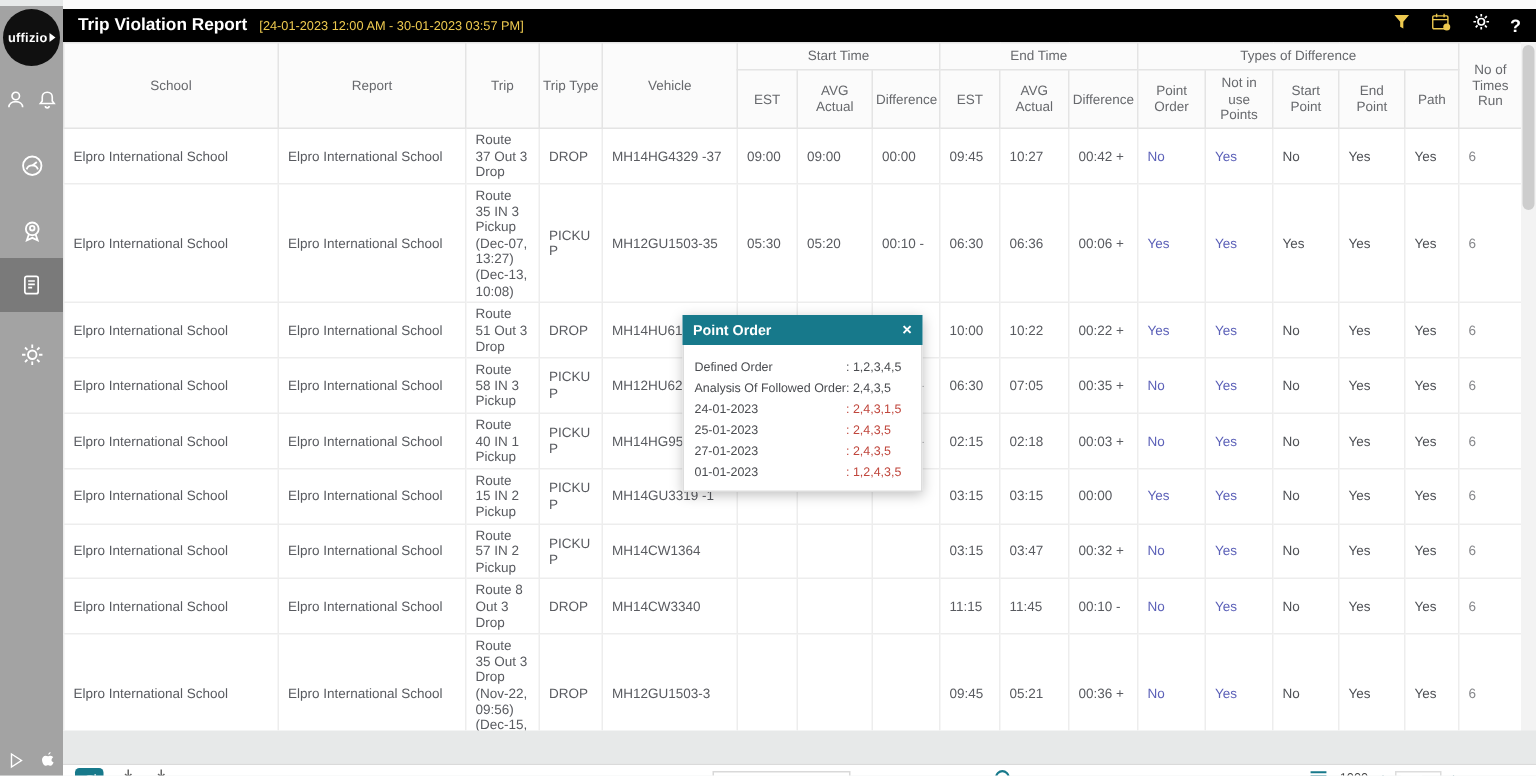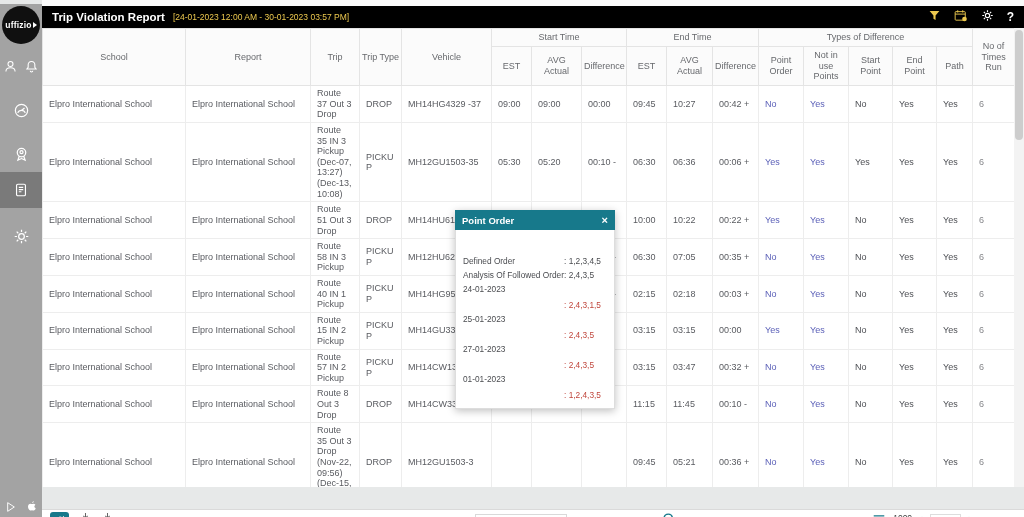--- a/index.html
+++ b/index.html
@@ -37,25 +37,25 @@
   tbody td:nth-child(14), tbody td:nth-child(15), tbody td:nth-child(16) { color: #4e5055; }
   tbody td:nth-child(17) { color: #85868a; }
   .vscroll { position: absolute; right: 0; top: 28px; width: 10px; height: 459px; background: #f3f3f3; }
   .vthumb { position: absolute; top: 2px; left: 1px; width: 8px; height: 110px; background: #cdcdcd; border-radius: 4px; }
   
   .popup { position: absolute; left: 455px; top: 210px; width: 160px; z-index: 8;
     box-shadow: 0 2px 8px rgba(0,0,0,0.25); background: #fff; }
   .popup-head { height: 20px; background: #17798B; color: #fff; display: flex; align-items: center;
     padding: 0 7px; font-size: 9.5px; font-weight: bold; }
   .popup-close { margin-left: auto; cursor: pointer; font-size: 11px; font-weight: bold; }
-  .popup-body { padding: 24px 7px 6px 7px; border: 1px solid #ddd; border-top: none; }
+  .popup-body { padding: 7px 7px 6px 7px; border: 1px solid #ddd; border-top: none; }
   .p-row { display: flex; font-size: 8.3px; color: #4a4c50; line-height: 14px; }
   .p-label { width: 101px; }
   .p-val::before { content: ": "; }
-  .p-row:nth-child(n+3) .p-val { color: #C0463C; margin-top: 16px; }
+  .p-row:nth-child(n+3) .p-val { color: #C0463C; }
   
   .footer { position: absolute; left: 42px; top: 509px; width: 982px; height: 22px; background: #fff;
     border-top: 1px solid #dadada; z-index: 6; }
   .refresh-btn { position: absolute; left: 8px; top: 2px; width: 19px; height: 18px; background: #17798B;
     border-radius: 3px; display: flex; align-items: center; justify-content: center; cursor: pointer; }
   .dl-ic { position: absolute; top: 2px; display: flex; flex-direction: column; align-items: center; cursor: pointer; }
   .dl-ic .lbl { font-size: 4.6px; color: #555; margin-top: -1px; letter-spacing: .2px; }
   .xls { left: 38px; } .pdf { left: 60px; }
   .search-input { position: absolute; left: 433px; top: 4px; width: 92px; height: 14px;
     border: 1px solid #d9d9d9; font-size: 8.5px; padding: 0 4px; outline: none; }

